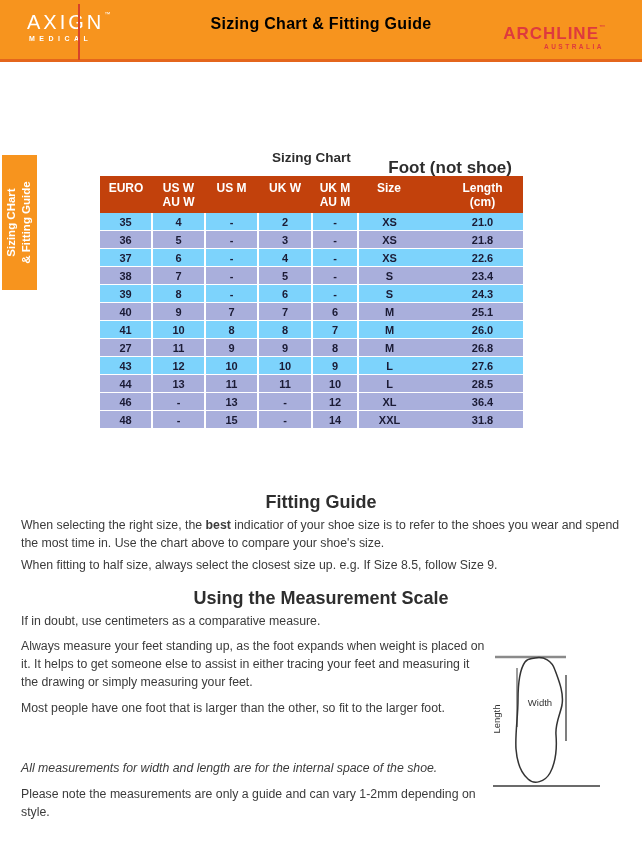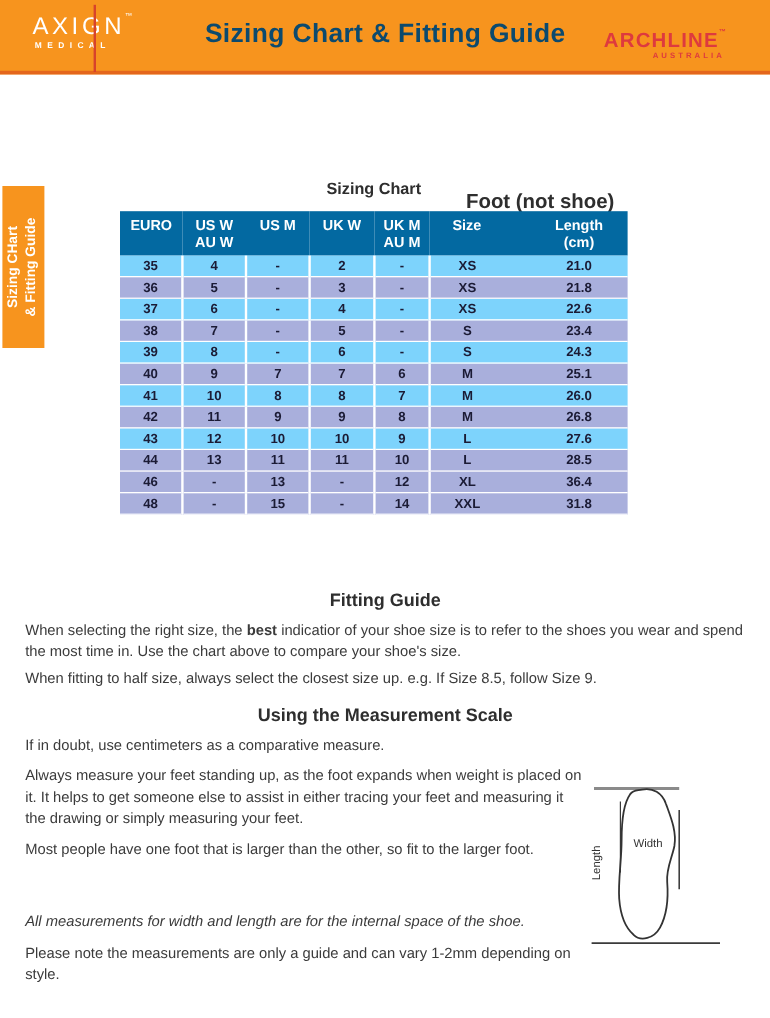--- a/index.html
+++ b/index.html
@@ -5,21 +5,21 @@
   html,body { margin:0; padding:0; background:#ffffff; }
   .page {
     position:relative; width:642px; height:848px; background:#ffffff;
     overflow:hidden; font-family:"Liberation Sans", sans-serif;
   }
 
   
   .header { position:absolute; left:0; top:0; width:642px; height:59px;
     background:#F7941E; border-bottom:3px solid #E4661C; }
   .page-title { position:absolute; left:0; top:15px; width:100%; text-align:center;
-    color:#0c4a6e; font-size:22px; font-weight:bold; letter-spacing:0.3px; }
+    color:#000000; font-size:16px; font-weight:bold; letter-spacing:0.3px; }
   .axign { position:absolute; left:27px; top:11px; color:#ffffff; z-index:2; }
   .axign-line { position:absolute; left:51px; top:-7px; width:2px; height:56px; background:#D7432B; }
   .axign-name { font-size:20px; letter-spacing:3px; font-weight:500; }
   .tm { font-size:6px; vertical-align:top; }
   .axign-sub { font-size:7px; letter-spacing:4.5px; font-weight:bold; margin-top:1px; padding-left:2px; }
   .archline { position:absolute; right:36px; top:24px; color:#DE3A3E; text-align:right; z-index:2; }
   .archline-name { font-size:17px; font-weight:bold; letter-spacing:1px; }
   .archline-sub { font-size:6.5px; letter-spacing:2.5px; font-weight:bold; margin-top:-1px; padding-right:2px; }
 
   
@@ -28,32 +28,32 @@
     transform:rotate(-90deg); color:#ffffff; font-weight:bold; font-size:11.5px;
     text-align:center; line-height:15px; padding-top:2px; box-sizing:border-box; }
 
   
   .chart-title { position:absolute; left:100px; top:150px; width:423px; text-align:center;
     font-size:13.5px; font-weight:bold; color:#2E2E2E; }
   .foot-note { position:absolute; right:130px; top:158px; font-size:17px; font-weight:bold; color:#2E2E2E; }
 
   #sizing-table { position:absolute; left:100px; top:176px; width:423px;
     border-collapse:collapse; table-layout:fixed; }
-  #sizing-table th { background:#0369a1; color:#ffffff; font-size:12px; font-weight:bold;
+  #sizing-table th { background:#c2410c; color:#ffffff; font-size:12px; font-weight:bold;
     vertical-align:top; padding:5px 0 0 0; height:37px; line-height:14px; box-sizing:border-box; text-align:center; }
   #sizing-table td { height:17px; text-align:center; font-size:11px; font-weight:bold;
     color:#1B1B35; border-bottom:1px solid #ffffff; padding:0; }
   #sizing-table tr.blu td { background:#7dd3fc; }
   #sizing-table tr.lav td { background:#A9AFDC; }
   #sizing-table td:nth-child(-n+5) { border-right:2px solid #ffffff; }
   #sizing-table th:nth-child(7), #sizing-table td:nth-child(7) { padding-left:22px; }
 
   
   .h2 { position:absolute; left:22px; width:598px; text-align:center;
-    font-size:15px; font-weight:bold; color:#2E2E2E; margin:0; }
+    font-size:18px; font-weight:bold; color:#2E2E2E; margin:0; }
   .para { position:absolute; left:21px; font-size:12.3px; color:#3B3B3B; line-height:18px; margin:0; }
   #fitting-heading { top:492px; }
   #fit-p1 { top:516px; width:604px; }
   #fit-p2 { top:556px; width:604px; }
   #measure-heading { top:588px; }
   #ms-p1 { top:612px; width:604px; }
   #ms-p2 { top:637px; width:468px; }
   #ms-p3 { top:699px; width:604px; }
   #ms-p4 { top:759px; width:604px;font-style:italic; }
   #ms-p5 { top:785px; width:462px; }
@@ -168,21 +168,21 @@
         <tr class="blu">
           <td>41</td>
           <td>10</td>
           <td>8</td>
           <td>8</td>
           <td>7</td>
           <td>M</td>
           <td>26.0</td>
         </tr>
         <tr class="lav">
-          <td>42</td>
+          <td>27</td>
           <td>11</td>
           <td>9</td>
           <td>9</td>
           <td>8</td>
           <td>M</td>
           <td>26.8</td>
         </tr>
         <tr class="blu">
           <td>43</td>
           <td>12</td>

